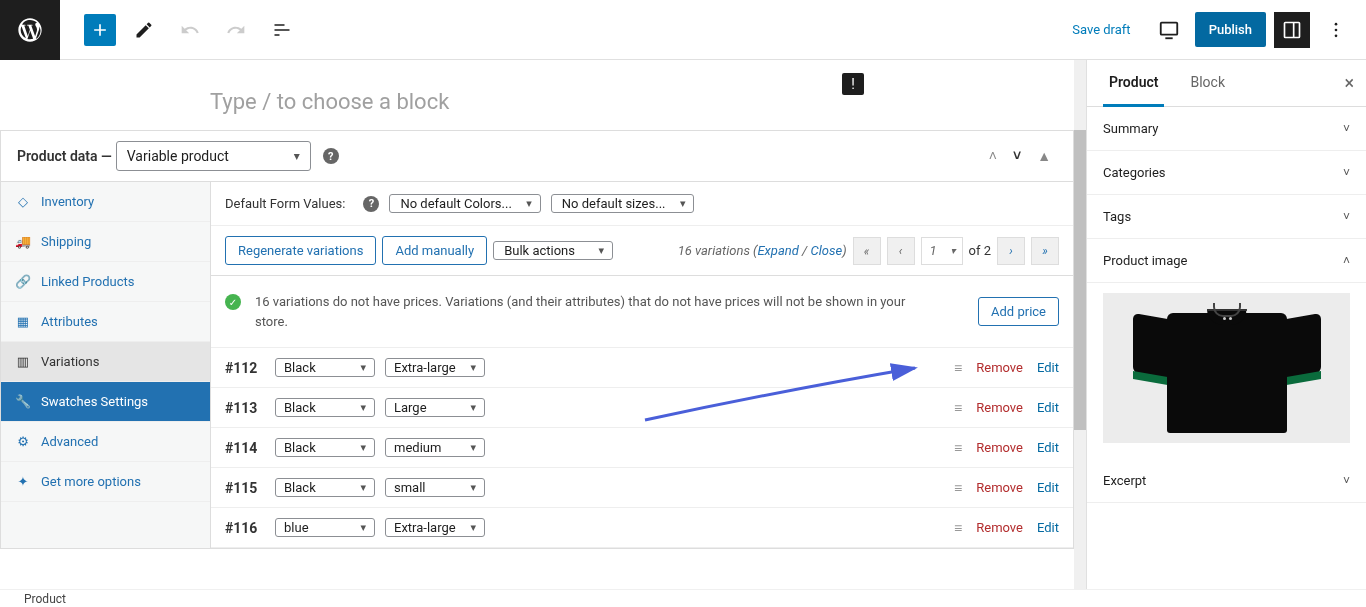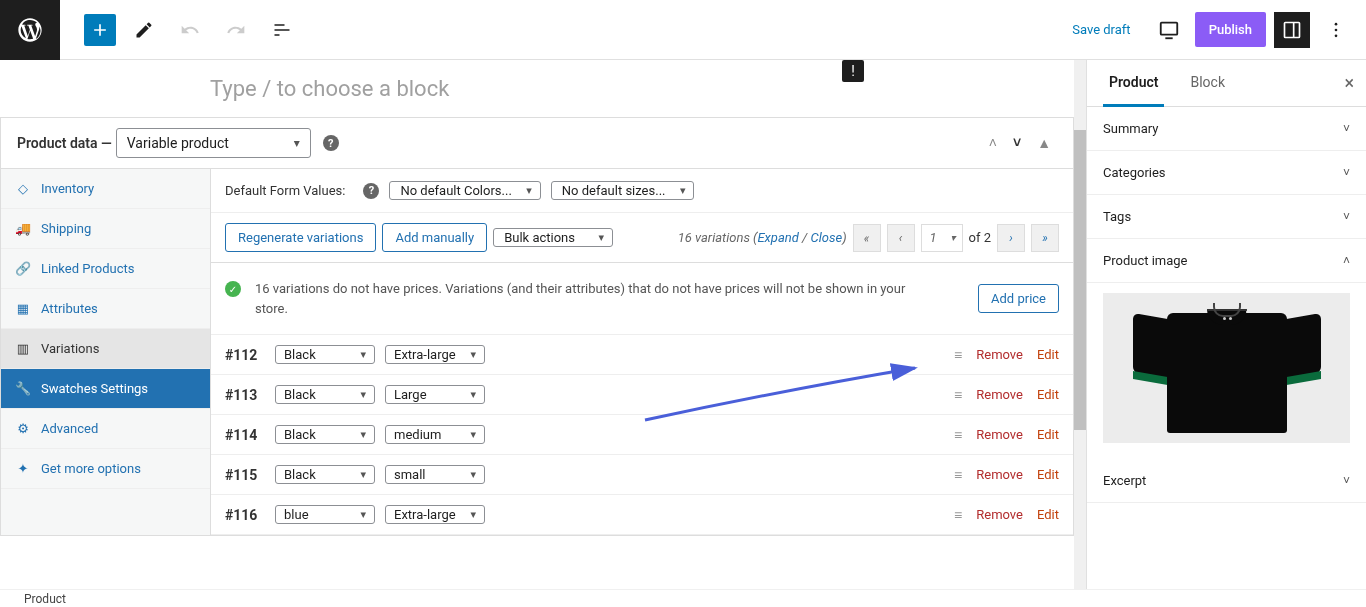--- a/index.html
+++ b/index.html
@@ -7,27 +7,27 @@
 
 .top-bar { height: 60px; display: flex; align-items: center; background: #fff; border-bottom: 1px solid #e0e0e0; }
 .wp-logo { width: 60px; height: 60px; background: #1e1e1e; display: flex; align-items: center; justify-content: center; color: #fff; }
 .wp-logo svg { width: 28px; height: 28px; fill: #fff; }
 .tb-left { display: flex; align-items: center; gap: 10px; padding-left: 24px; }
 .add-block-btn { width: 32px; height: 32px; background: #007cba; display: flex; align-items: center; justify-content: center; color: #fff; border-radius: 2px; cursor: pointer; }
 .tb-ico { width: 36px; height: 36px; display: flex; align-items: center; justify-content: center; color: #1e1e1e; cursor: pointer; }
 .tb-ico.disabled { color: #ccc; cursor: default; }
 .tb-right { margin-left: auto; display: flex; align-items: center; gap: 8px; padding-right: 12px; }
 .save-draft { color: #007cba; padding: 8px 12px; cursor: pointer; }
-.publish-btn { background: #8b5cf6; color: #fff; padding: 10px 14px; border-radius: 2px; cursor: pointer; font-weight: 500; }
+.publish-btn { background: #0369a1; color: #fff; padding: 10px 14px; border-radius: 2px; cursor: pointer; font-weight: 500; }
 .settings-toggle { width: 36px; height: 36px; background: #1e1e1e; display: flex; align-items: center; justify-content: center; cursor: pointer; }
 
 .main-area { display: flex; height: 547px; }
 .editor-col { flex: 1; position: relative; overflow: hidden; }
 .editor-scroll { position: absolute; top: 0; left: 0; right: 12px; bottom: 0; overflow-y: auto; }
-.editor-hint { color: #a0a0a0; font-size: 22px; padding: 16px 0 16px 210px; position: relative; }
+.editor-hint { color: #a0a0a0; font-size: 22px; padding: 16px 0 16px 210px; position: relative; margin-top: 13px; }
 .editor-hint .hint-badge { position: absolute; right: 210px; top: 0; background: #1e1e1e; color: #fff; width: 22px; height: 22px; display:flex;align-items:center;justify-content:center;border-radius:2px;font-size:14px; }
 .pd-header { display: flex; align-items: center; padding: 10px 8px 10px 16px; gap: 4px; border-bottom: 1px solid #ddd; }
 .pd-header-label { font-weight: 600; color: #333; font-size: 14px; }
 .pd-select { height: 30px; border: 1px solid #8c8f94; border-radius: 3px; padding: 0 30px 0 10px; font-size: 14px; background: #fff; position: relative; display:flex;align-items:center;min-width:195px; }
 .pd-select::after { content:"▾"; position:absolute; right:10px; font-size:12px; color:#555; }
 .help-ico { width:16px;height:16px;border-radius:50%;background:#666;color:#fff;display:flex;align-items:center;justify-content:center;font-size:11px;font-weight:bold;margin-left:8px; }
 .pd-header-arrows { margin-left:auto; display:flex; gap:16px; padding-right:14px; }
 .pd-header-arrows span { cursor:pointer; color:#888; font-size:14px; }
 
 .pd-body { display:flex; }
@@ -54,21 +54,21 @@
 .notice { display:flex;align-items:flex-start;padding:16px 14px;gap:14px;border-bottom:1px solid #eee; }
 .notice-check { width:16px;height:16px;border-radius:8px;background:#46b450;display:flex;align-items:center;justify-content:center;color:#fff;font-size:10px;margin-top:2px; }
 .notice-text { flex:1;color:#555;line-height:1.5; }
 
 .var-row { display:flex;align-items:center;padding:10px 14px;gap:10px;border-bottom:1px solid #eee; }
 .var-id { font-weight:700;color:#333;font-size:14px;width:40px; }
 .sel.small { min-width:100px;padding-left:8px; }
 .var-actions { margin-left:auto;display:flex;align-items:center;gap:14px; }
 .drag-h { color:#999;cursor:move;font-size:14px; }
 .remove-link { color:#b32d2e;cursor:pointer; }
-.edit-link { color:#c2410c;cursor:pointer; }
+.edit-link { color:#0369a1;cursor:pointer; }
 
 .right-panel { width: 280px; border-left:1px solid #e0e0e0; display:flex;flex-direction:column; overflow-y:auto; }
 .rp-tabs { display:flex;border-bottom:1px solid #ddd;padding:0 16px; position:relative; }
 .rp-tab { padding:14px 6px;margin-right:20px;cursor:pointer;color:#666;font-size:14px; }
 .rp-tab.active { color:#1e1e1e;font-weight:600;border-bottom:3px solid #007cba;margin-bottom:-1px; }
 .rp-close { position:absolute;right:12px;top:12px;cursor:pointer;font-size:18px;color:#666; }
 .rp-sec { border-bottom:1px solid #eee;padding:14px 16px;display:flex;align-items:center;justify-content:space-between;cursor:pointer; }
 .rp-sec .chev { font-size:12px;color:#555; }
 .prod-img { padding:10px 16px 16px; }
 .prod-img-box { background:#ececec;height:150px;display:flex;align-items:center;justify-content:center;position:relative; }

